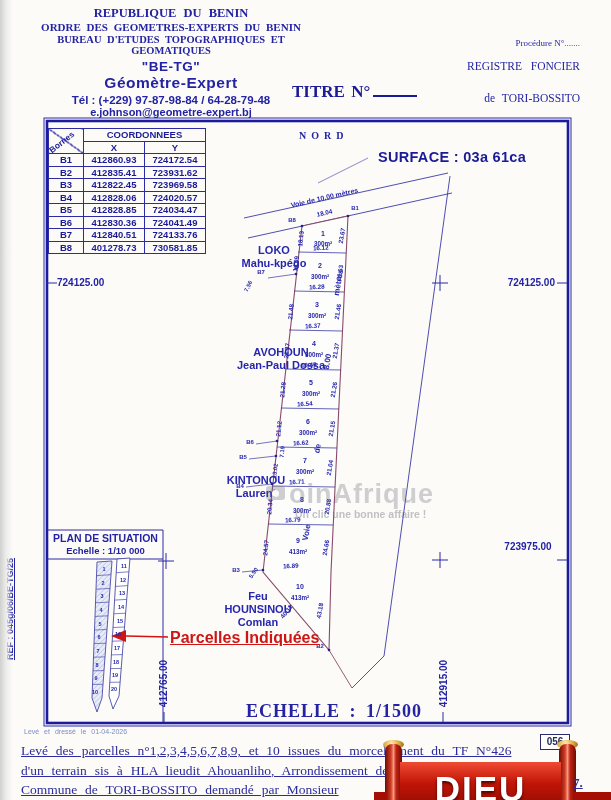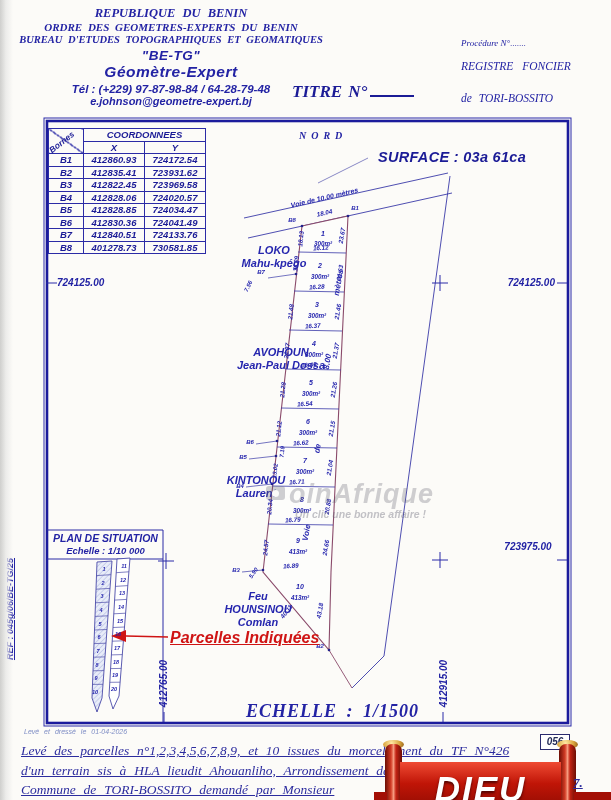--- a/index.html
+++ b/index.html
@@ -1,34 +1,34 @@
 <!DOCTYPE html>
 <html><head>
 <meta charset="utf-8">
 <style>
   html,body{margin:0;padding:0;background:#ffffff;}
   .page{position:relative;width:611px;height:800px;overflow:hidden;
-        background:#fcfbf8;font-family:"Liberation Sans",sans-serif;font-style:italic;
+        background:#fcfbf8;font-family:"Liberation Sans",sans-serif;
         --ink:#2323a4;--ink2:#1b1b96;--red:#cf1414;}
   .abs{position:absolute;}
   .scan-edge{left:0;top:0;width:13px;height:800px;
      background:linear-gradient(90deg,#cfcfcd,#ececea 45%,rgba(255,255,255,0));z-index:8;pointer-events:none;}
   
   .hdr{left:16px;top:6px;width:310px;text-align:center;color:var(--ink);z-index:3;}
   .h1{font-family:"Liberation Serif",serif;font-weight:bold;font-size:12.5px;word-spacing:4px;}
   .h2{font-family:"Liberation Serif",serif;font-weight:bold;font-size:11px;word-spacing:3px;margin-top:0;}
   .h3{font-family:"Liberation Serif",serif;font-weight:bold;font-size:10.5px;word-spacing:3px;margin-top:1px;}
   .h4{font-weight:bold;font-size:13.5px;margin-top:3px;letter-spacing:.5px;}
   .h5{font-weight:bold;font-size:15.5px;letter-spacing:.5px;}
   .h6{font-weight:bold;font-size:11.5px;margin-top:2px;}
   .h7{font-weight:bold;font-size:11px;}
   .titre{left:292px;top:82px;font-family:"Liberation Serif",serif;font-weight:bold;
          font-size:17px;color:var(--ink2);z-index:3;word-spacing:2px;}
   .titre-blank{display:inline-block;width:44px;height:3px;border-bottom:2.2px solid var(--ink2);margin-left:3px;}
-  .rhdr{left:461px;top:38px;width:138px;text-align:left;color:var(--ink);
+  .rhdr{left:442px;top:38px;width:138px;text-align:right;color:var(--ink);
         font-family:"Liberation Serif",serif;z-index:3;}
   .proc{font-size:9px;margin-bottom:12px;}
   .reg1{font-size:11.5px;word-spacing:6px;margin-bottom:20px;}
   .reg2{font-size:11.5px;word-spacing:4px;}
   
   .ctable{left:48px;top:128px;z-index:3;border-collapse:collapse;background:#fcfbf8;}
   .ctable td,.ctable th{border:1px solid #2b2ba6;color:var(--ink2);font-weight:bold;
       font-size:9.5px;padding:0 2px;height:11.5px;text-align:center;white-space:nowrap;}
   .corner{width:30px;position:relative;
       background:linear-gradient(to top right,transparent 48.5%,#2b2ba6 48.5%,#2b2ba6 51.5%,transparent 51.5%);}

